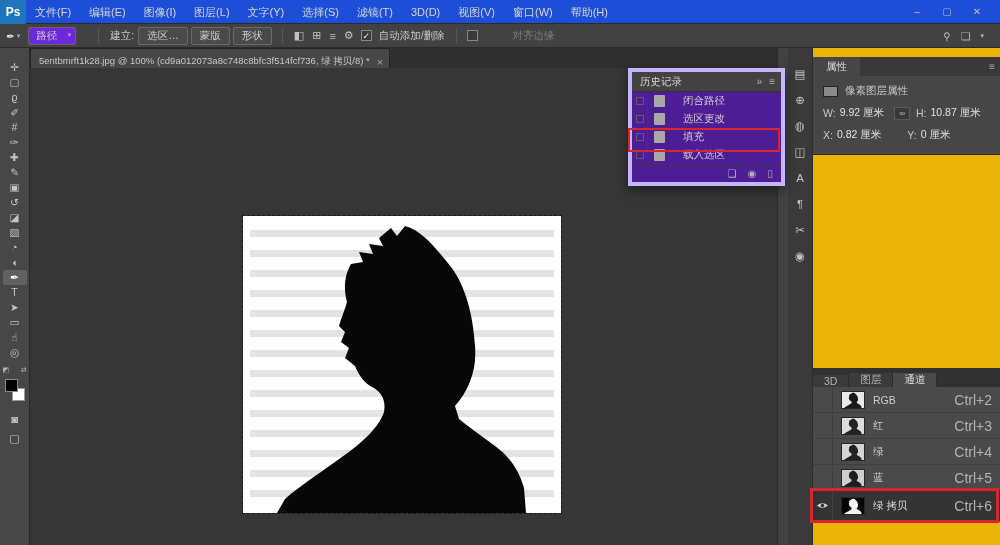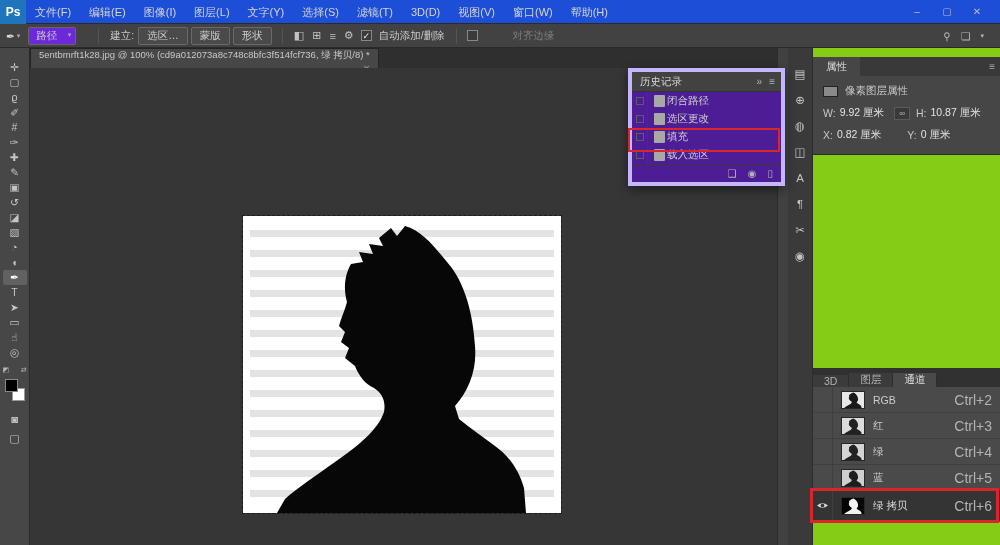--- a/index.html
+++ b/index.html
@@ -32,21 +32,21 @@
   .lbl.dim { color:#7d7d7d;margin-left:32px; }
   .obtn { border:1px solid #6a6a6a; background:#4a4a4a; color:#ccc; font-size:10.5px;
     padding:1px 8px; border-radius:2px; margin-right:3px; font-family:inherit; }
   .oicon { color:#c2c2c2; margin:0 4px; font-size:11px; }
   .checkbox { width:11px; height:11px; border:1px solid #888; background:#3a3a3a;
     display:inline-flex; align-items:center; justify-content:center; font-size:9px; color:#eee; margin:0 3px; }
   .obar-right { margin-left:auto; display:flex; align-items:center; gap:10px; margin-right:10px; color:#b5b5b5; }
   
   .tabbar { position:absolute; left:30px; top:48px; width:747px; height:20px; background:#2f2f2f; display:flex; }
   .doctab { display:flex; align-items:flex-end; background:#474747; border:1px solid #242424; border-bottom:none;
-    padding:0 8px; font-size:9.5px; color:#c8c8c8; white-space:nowrap; max-width:360px; overflow:hidden;flex-direction:column; }
+    padding:0 8px; font-size:9.5px; color:#c8c8c8; white-space:nowrap; max-width:360px; overflow:hidden; }
   .doctab-close { margin-left:7px; color:#a5a5a5; font-size:11px; }
   
   .toolbar { position:absolute; left:0; top:48px; width:30px; height:497px; background:#474747;
     border-right:1px solid #2a2a2a; display:flex; flex-direction:column; align-items:center; padding-top:12px; }
   .tool { width:24px; height:15px; line-height:15px; text-align:center; font-size:10.5px; color:#c5c5c5; border-radius:2px; }
   .tool.sel { background:#616161; color:#fff; }
   .minirow { margin-top:6px; width:24px; display:flex; justify-content:space-between; font-size:7px; color:#b5b5b5; }
   .swatches { position:relative; width:24px; height:30px; margin-top:2px; }
   .sw { position:absolute; width:13px; height:13px; border:1px solid #999; }
   .sw.bgc { left:9px; top:12px; background:#fff; }
@@ -63,30 +63,30 @@
   
   .history-panel { position:absolute; left:628px; top:68px; width:157px; background:#4c1d95;
     border:4px solid #c4b5fd; box-shadow:0 4px 10px rgba(0,0,0,.45); z-index:5; }
   .hp-header { height:20px; background:#424242; border-bottom:1px solid #333; display:flex; align-items:center;
     padding:0 6px 0 8px; font-size:10.5px; color:#d5d5d5; }
   .hp-hicons { margin-left:auto; display:flex; gap:7px; color:#b5b5b5; font-size:10px; }
   .hrow { height:18px; display:flex; align-items:center; font-size:10.5px; color:#ccc; }
   .hsrc { width:16px; height:100%; border-right:1px solid #3e3e3e; display:flex; align-items:center; justify-content:center; }
   .hsrc span { width:8px; height:8px; border:1px solid #5e5e5e; display:block; }
   .hico { width:11px; height:12px; background:#a8a8a8; margin:0 0 0 6px; border-radius:1px; }
-  .hlabel { margin-left:2px; }
+  .hlabel { margin-left:18px; }
   .hp-footer { height:18px; border-top:1px solid #3a3a3a; display:flex; align-items:center; justify-content:flex-end;
     gap:11px; padding-right:8px; color:#b5b5b5; font-size:10px; }
   
   .dock { position:absolute; left:788px; top:48px; width:24px; height:497px; background:#3a3a3a;
     display:flex; flex-direction:column; align-items:center; padding-top:16px; gap:7px; }
   .dicon { width:20px; height:19px; display:flex; align-items:center; justify-content:center;
     color:#c2c2c2; font-size:11.5px; border-radius:2px; }
   
-  .right-col { position:absolute; left:812px; top:48px; width:188px; height:497px; background:#84cc16; border-left:1px solid #2d2d2d; }
+  .right-col { position:absolute; left:812px; top:48px; width:188px; height:497px; background:#eab308; border-left:1px solid #2d2d2d; }
   .props { position:absolute; left:0; top:9px; width:188px; height:98px; background:#464646; border-bottom:1px solid #2a2a2a; }
   .props-header { height:19px; background:#393939; display:flex; align-items:center; }
   .props-tab { height:19px; background:#464646; padding:0 13px; display:flex; align-items:center;
     font-size:10.5px; color:#dedede; }
   .props-menu { margin-left:auto; margin-right:6px; color:#aaa; font-size:10px; }
   .prow { display:flex; align-items:center; padding:0 10px; margin-top:8px; font-size:10.5px; color:#c8c8c8; }
   .pthumb { width:15px; height:11px; background:#8a8a8a; border:1px solid #222; margin-right:7px; }
   .pfield { color:#e2e2e2; margin:0 4px; }
   .plink { width:16px; height:13px; border:1px solid #5a5a5a; background:#393939; color:#bbb;
     display:inline-flex; align-items:center; justify-content:center; font-size:8px; margin:0 6px; }

